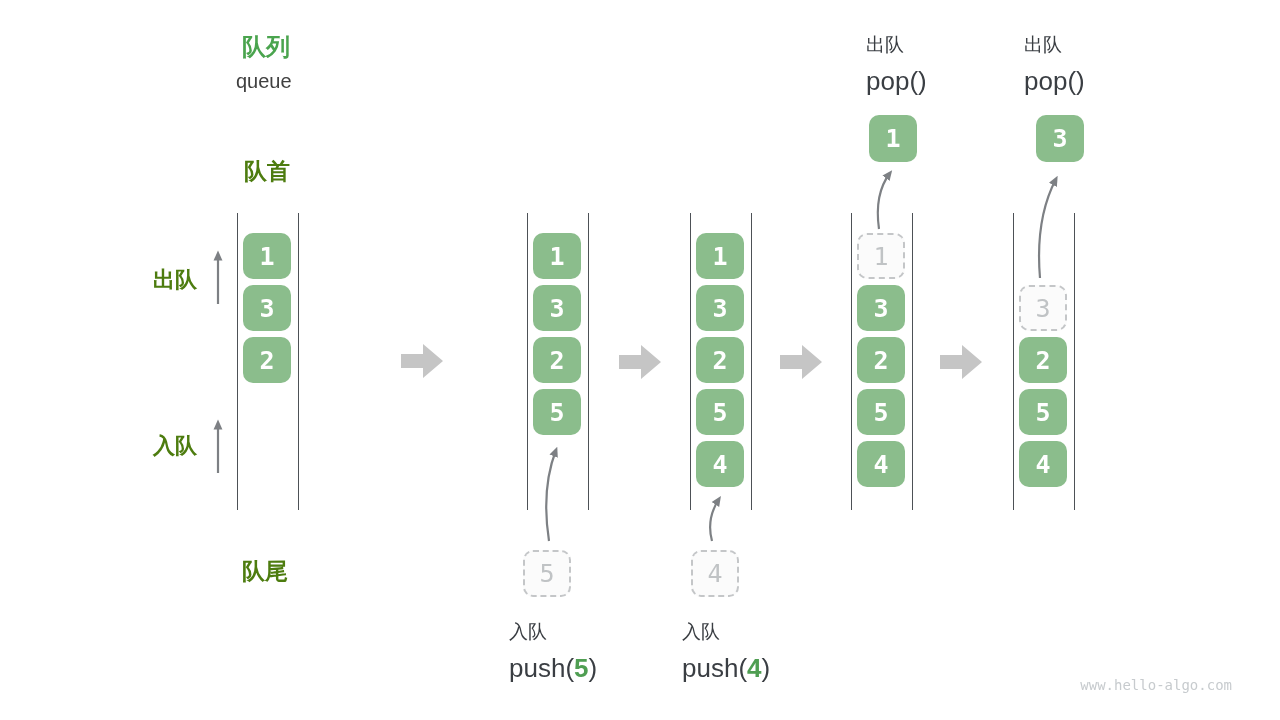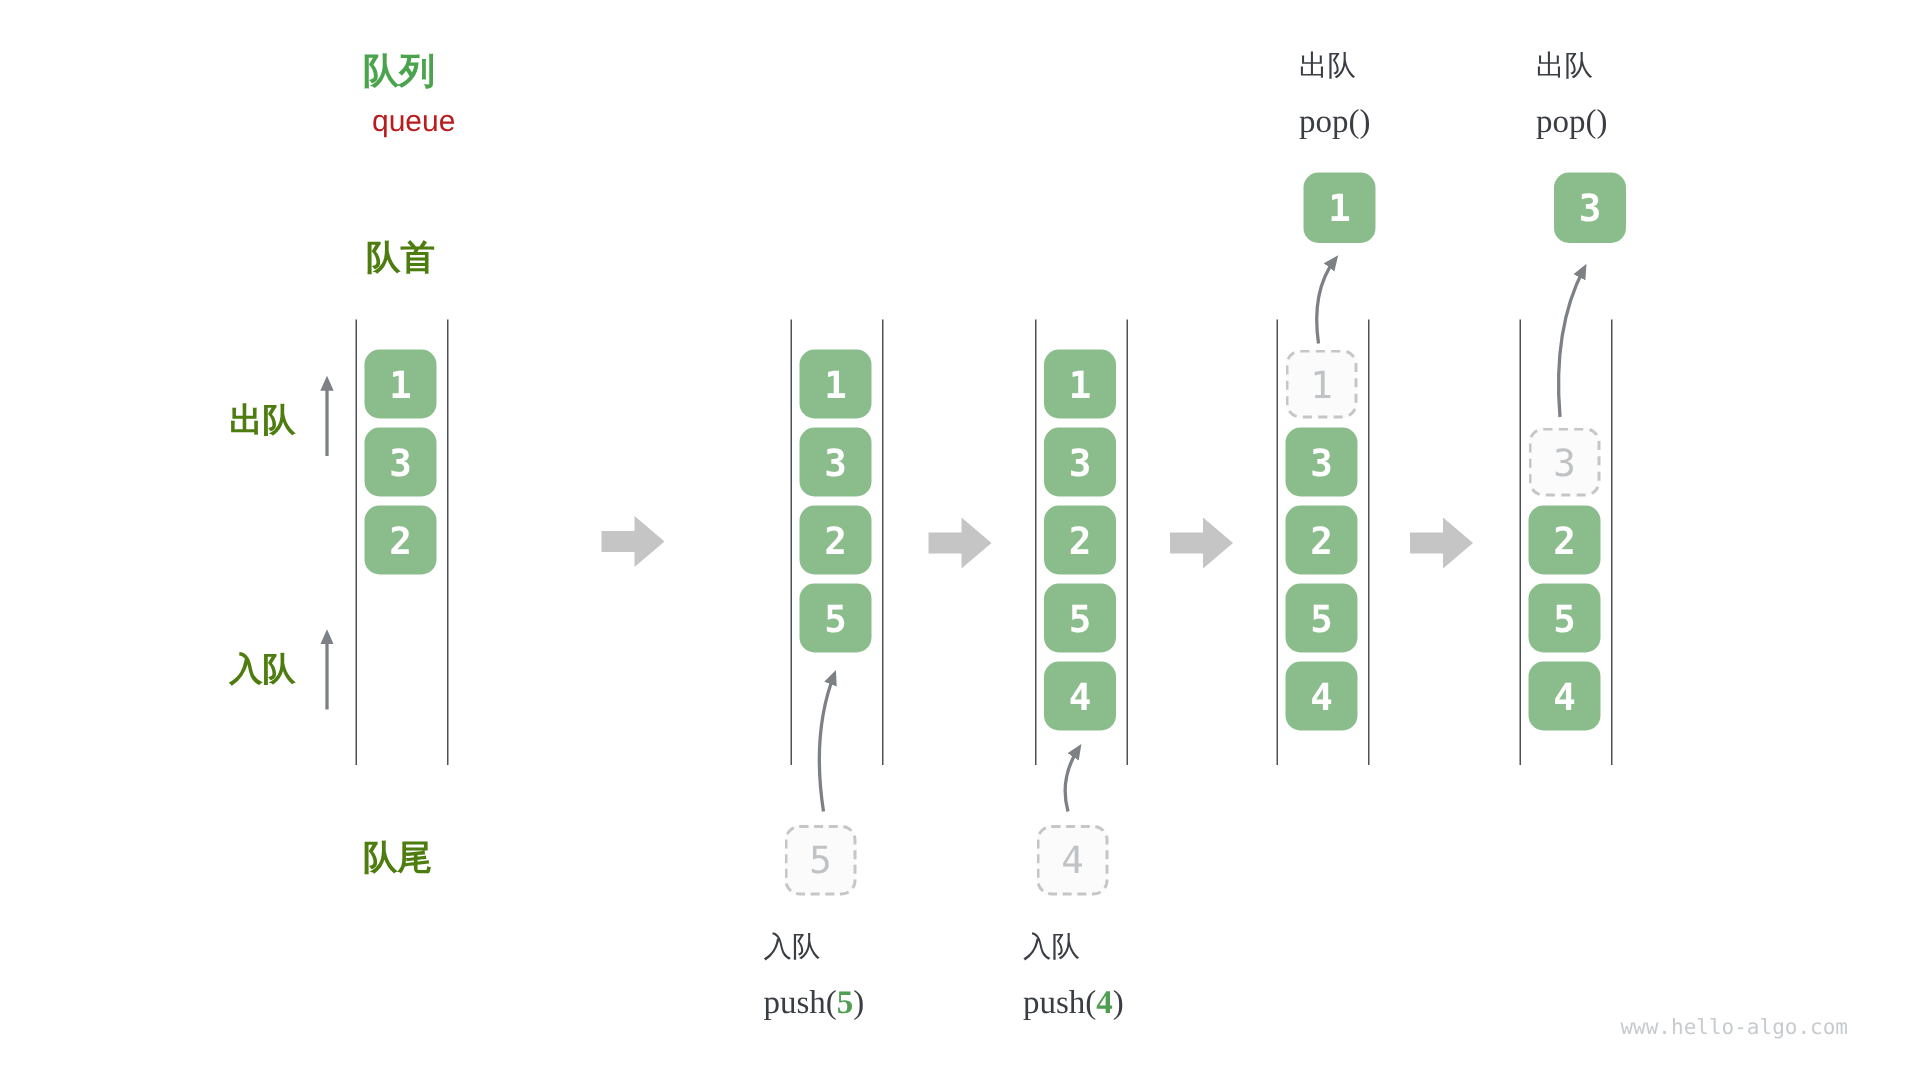--- a/index.html
+++ b/index.html
@@ -34,31 +34,31 @@
     display:flex; align-items:center; justify-content:center;
     font-family:"DejaVu Sans Mono", monospace; font-size:25px;
   }
   .solid { background:#8bbd8c; color:#ffffff; font-weight:bold; }
   .ghost {
     background:#fbfbfb; border:2px dashed #c4c6c8;
     color:#c0c3c5; font-weight:normal;
   }
 
   .title-zh { position:absolute; left:242px; top:31px; font-size:24px; font-weight:bold; color:#4aa44e; }
-  .title-en { position:absolute; left:248px; top:70px; font-size:20px; color:#b91c1c; }
+  .title-en { position:absolute; left:236px; top:70px; font-size:20px; color:#404040; }
 
   .side-lbl { position:absolute; font-size:23px; font-weight:bold; color:#4d7c0f; white-space:nowrap; }
   .lbl-front { left:244px; top:156px; }
   .lbl-rear  { left:242px; top:556px; }
   .lbl-deq   { left:153px; top:265px; font-size:22px; }
   .lbl-enq   { left:153px; top:431px; font-size:22px; }
 
   .oplabel { position:absolute; white-space:nowrap; }
   .op-zh { font-size:19px; color:#3a3e43; line-height:24px; margin-bottom:12px; }
-  .op-code { font-family:Liberation Serif, serif; font-size:22px; color:#3a3e43; line-height:24px; }
+  .op-code { font-family:Liberation Sans, sans-serif; font-size:26px; color:#3a3e43; line-height:24px; }
   .op-code .arg { color:#4f9e52; font-weight:bold; }
 
   .watermark {
     position:absolute; right:48px; top:677px;
     font-family:"DejaVu Sans Mono", monospace; font-size:14px; color:#c7cbce;margin-left:19px;
   }
 </style>
 </head>
 <body>
 

